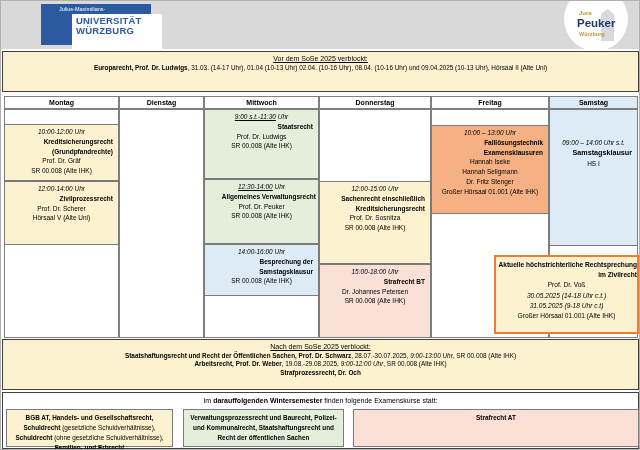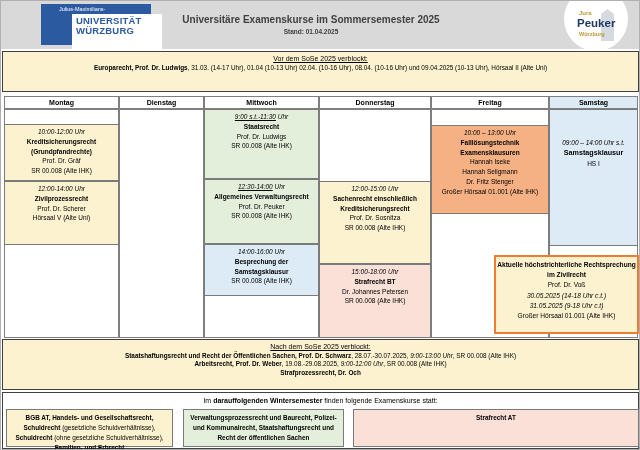--- a/index.html
+++ b/index.html
@@ -3,21 +3,21 @@
 <meta charset="utf-8">
 <style>
   * { margin:0; padding:0; box-sizing:border-box; }
   html,body { background:#eee; }
   .page {
     position:relative; width:640px; height:450px; background:#fff;
     font-family:"Liberation Sans", sans-serif; color:#000;
     border:1px solid #b0b0b0; overflow:hidden; margin:0 auto;
   }
   .abs { position:absolute; }
-  .b { font-weight:bold; }
+  .b { font-weight:bold;text-align:right; }
   .i { font-style:italic; }
   .u { text-decoration:underline; }
   
   .topbar { left:0; top:0; width:640px; height:48px; background:#d9d9d9; }
   .jmu-blue { left:40px; top:3px; width:110px; height:41px; background:#2c5aa0; }
   .jmu-pre { left:58px; top:5px; font-size:5.5px; color:#fff; }
   .jmu-white { left:31px; top:13px; width:90px; height:41px; background:#fff; padding:2px 0 0 4px;margin-left:40px; }
   .jmu-word { font-size:9.5px; line-height:1.05; color:#2c5aa0; font-weight:bold; letter-spacing:.2px; }
   .title-wrap { left:155px; top:13px; width:310px; text-align:center; }
   .main-title { font-size:10px; font-weight:bold; color:#404040; }
@@ -63,24 +63,20 @@
 
   <div class="abs topbar"></div>
 
   <div class="abs jmu-blue"></div>
   <div class="abs jmu-pre">Julius-Maximilians-</div>
   <div class="abs jmu-white">
     <div class="jmu-word">UNIVERSITÄT</div>
     <div class="jmu-word">WÜRZBURG</div>
   </div>
 
-  <div class="abs title-wrap">
-    <div class="main-title">Universitäre Examenskurse im Sommersemester 2025</div>
-    <div class="stand">Stand: 01.04.2025</div>
-  </div>
 
   <div class="abs unirep-circle"></div>
   <div class="abs tower"></div>
   <div class="abs unirep-jura">Jura</div>
   <div class="abs unirep-main">Peuker</div>
   <div class="abs unirep-wue">Würzburg</div>
 
   <div class="abs banner banner-pre">
     <div class="banner-title">Vor dem SoSe 2025 verblockt:</div>
     <div class="banner-line"><span class="b">Europarecht, Prof. Dr. Ludwigs</span><span>, 31.03. (14-17 Uhr), 01.04 (10-13 Uhr) 02.04. (10-16 Uhr), 08.04. (10-16 Uhr) und 09.04.2025 (10-13 Uhr), Hörsaal II (Alte Uni)</span></div>

